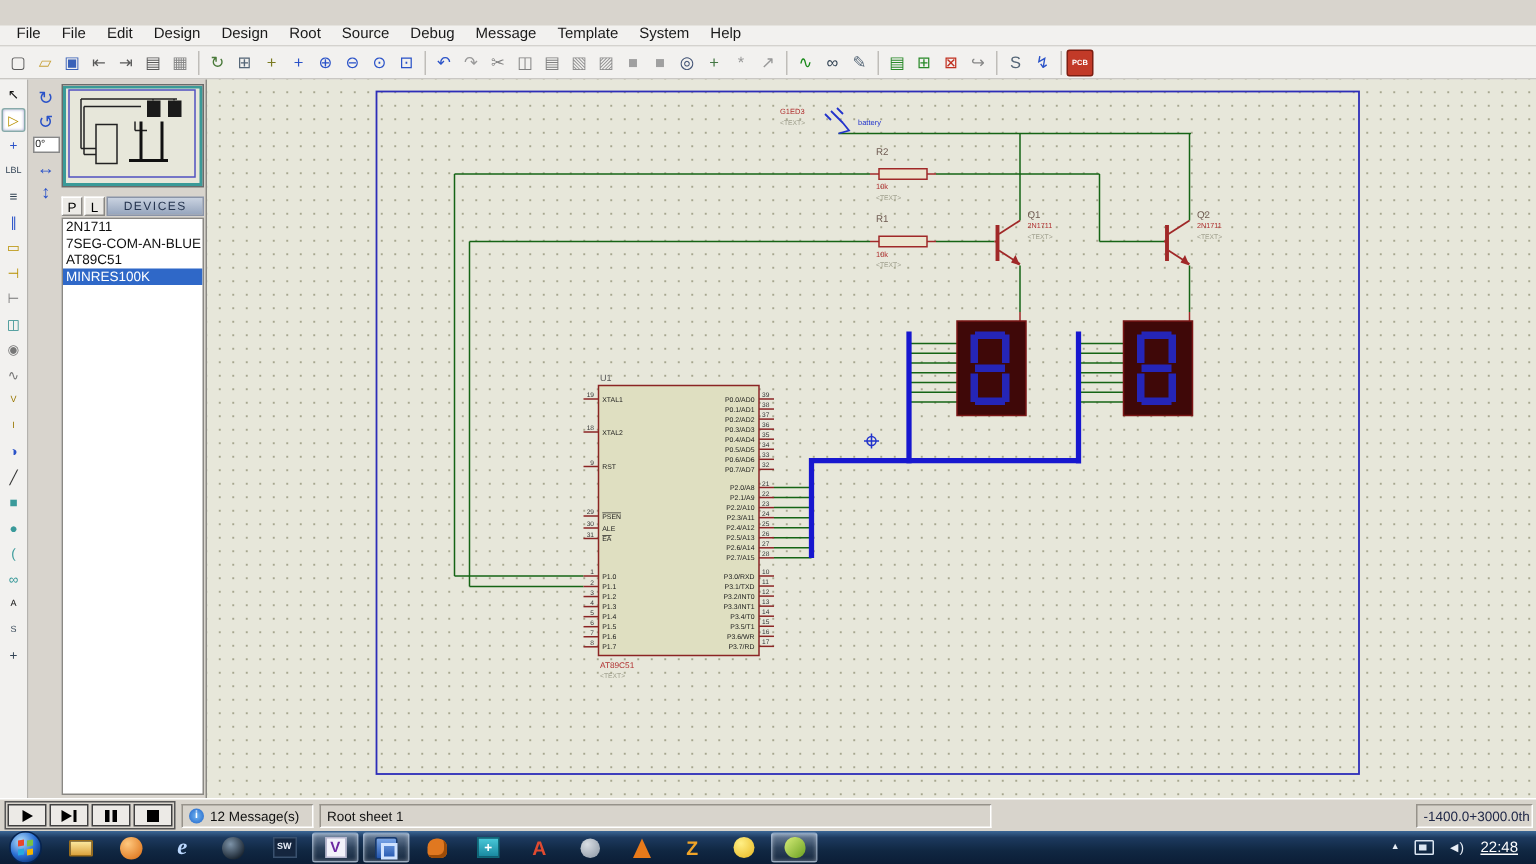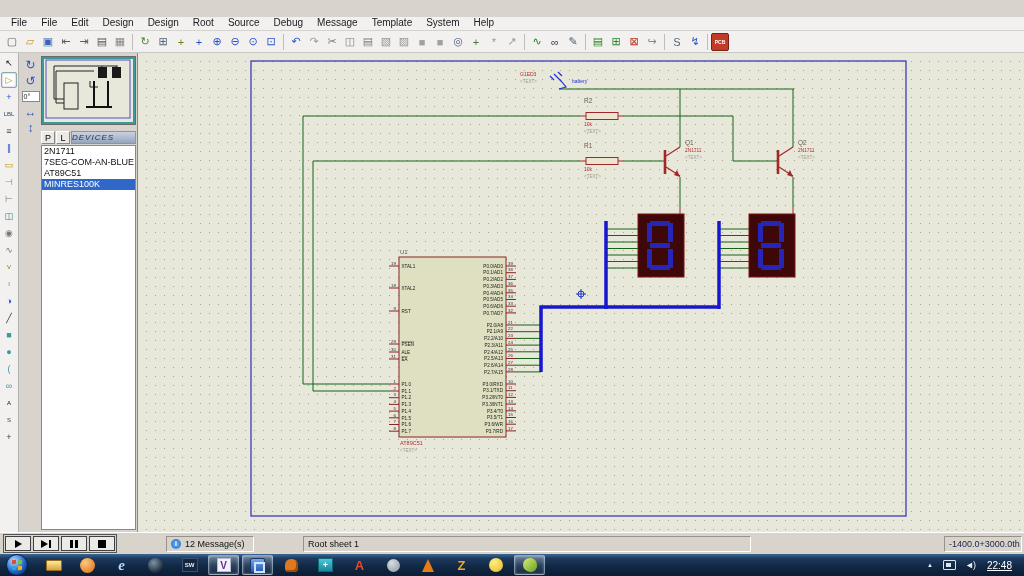--- a/index.html
+++ b/index.html
@@ -46,35 +46,35 @@
   .obtn { width:17px; height:16px; font-size:12px; color:#2a52c8; display:flex; align-items:center; justify-content:center; }
   #angle-box { width:18px; height:11px; background:#fff; border:1px solid #888; font-size:7px; color:#222;
     display:flex; align-items:center; padding-left:1px; margin:2px 0; }
 
   #preview { position:absolute; left:22px; top:3px; width:95px; height:69px; background:#e7e7da;
     border:1px solid #6a6a6a; box-shadow:0 0 0 2px #3a9a98 inset; }
   #pl-row { position:absolute; left:22px; top:78px; width:95px; height:14px; display:flex; }
   .plbtn { width:14px; height:13px; background:#eceae6; border:1px solid; border-color:#fff #8a8884 #8a8884 #fff;
     font-size:9px; text-align:center; line-height:12px; margin-right:1px; }
   #devices-header { flex:1; height:13px; background:linear-gradient(#c9d2e0,#96a5bd); border:1px solid #8a94a8;
-    font-size:8px; color:#25344f; text-align:left; line-height:12px; letter-spacing:1px;font-style:italic; }
+    font-size:8px; color:#25344f; text-align:center; line-height:12px; letter-spacing:1px; }
   #devices-list { position:absolute; left:22px; top:92px; width:95px; height:385px; background:#fff;
     border:1px solid #8a8884; overflow:hidden; }
   .dev-item { font-size:9px; color:#111; height:11px; line-height:11px; padding-left:2px; white-space:nowrap; }
   .dev-item.selected { background:#2f68c8; color:#fff; }
 
   #edit-area { position:absolute; left:137px; top:0; width:887px; height:479px;
     background-color:#e7e7da;
     background-image:radial-gradient(#a6a68e 0.7px, transparent 0.8px);
     background-size:9px 9px; background-position:4px 4px; border-left:1px solid #8a8884; }
   #schematic { position:absolute; left:0; top:0; }
 
   
   #statusbar { position:absolute; left:0; top:532px; width:1024px; height:22px; background:#d8d4cc;
-    border-top:1px solid #fff; display:flex; align-items:center;gap:45px; }
+    border-top:1px solid #fff; display:flex; align-items:center; }
   #sim-group { display:flex; border:1px solid #555; padding:1px; margin:0 4px 0 3px; background:#d8d4cc; }
   .simbtn { width:26px; height:15px; background:#eceae6; border:1px solid #404040; margin-right:2px;
     display:flex; align-items:center; justify-content:center; }
   .simbtn:last-child { margin-right:0; }
   .gl-play { width:0; height:0; border-left:7px solid #000; border-top:4px solid transparent; border-bottom:4px solid transparent; }
   .gl-step { display:flex; align-items:center; }
   .gl-step .bar { width:2px; height:8px; background:#000; margin-left:1px; }
   .gl-pause { display:flex; } .gl-pause span { width:3px; height:8px; background:#000; margin:0 1px; }
   .gl-stop { width:8px; height:8px; background:#000; }
   .sb-panel { height:16px; border:1px solid; border-color:#96928a #fff #fff #96928a; background:#d8d4cc;

